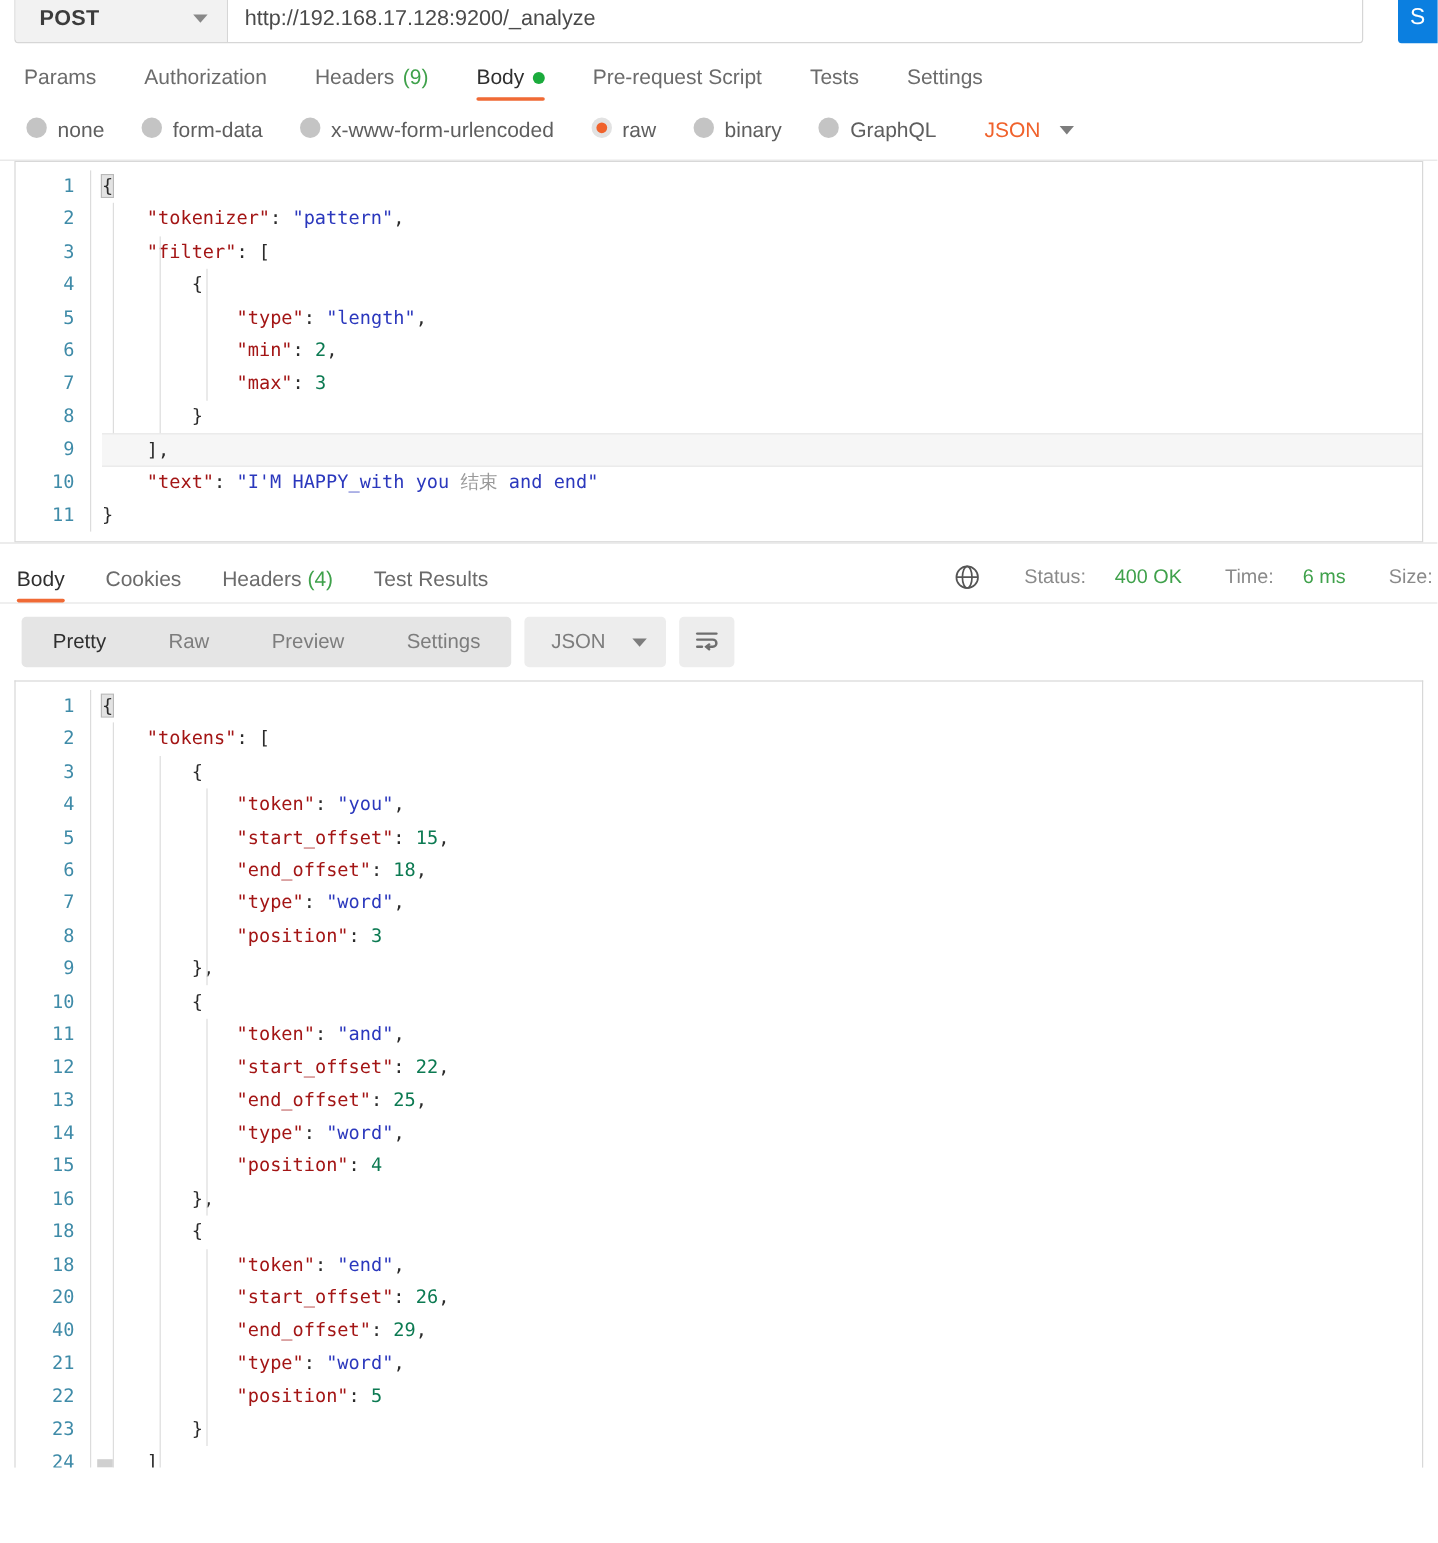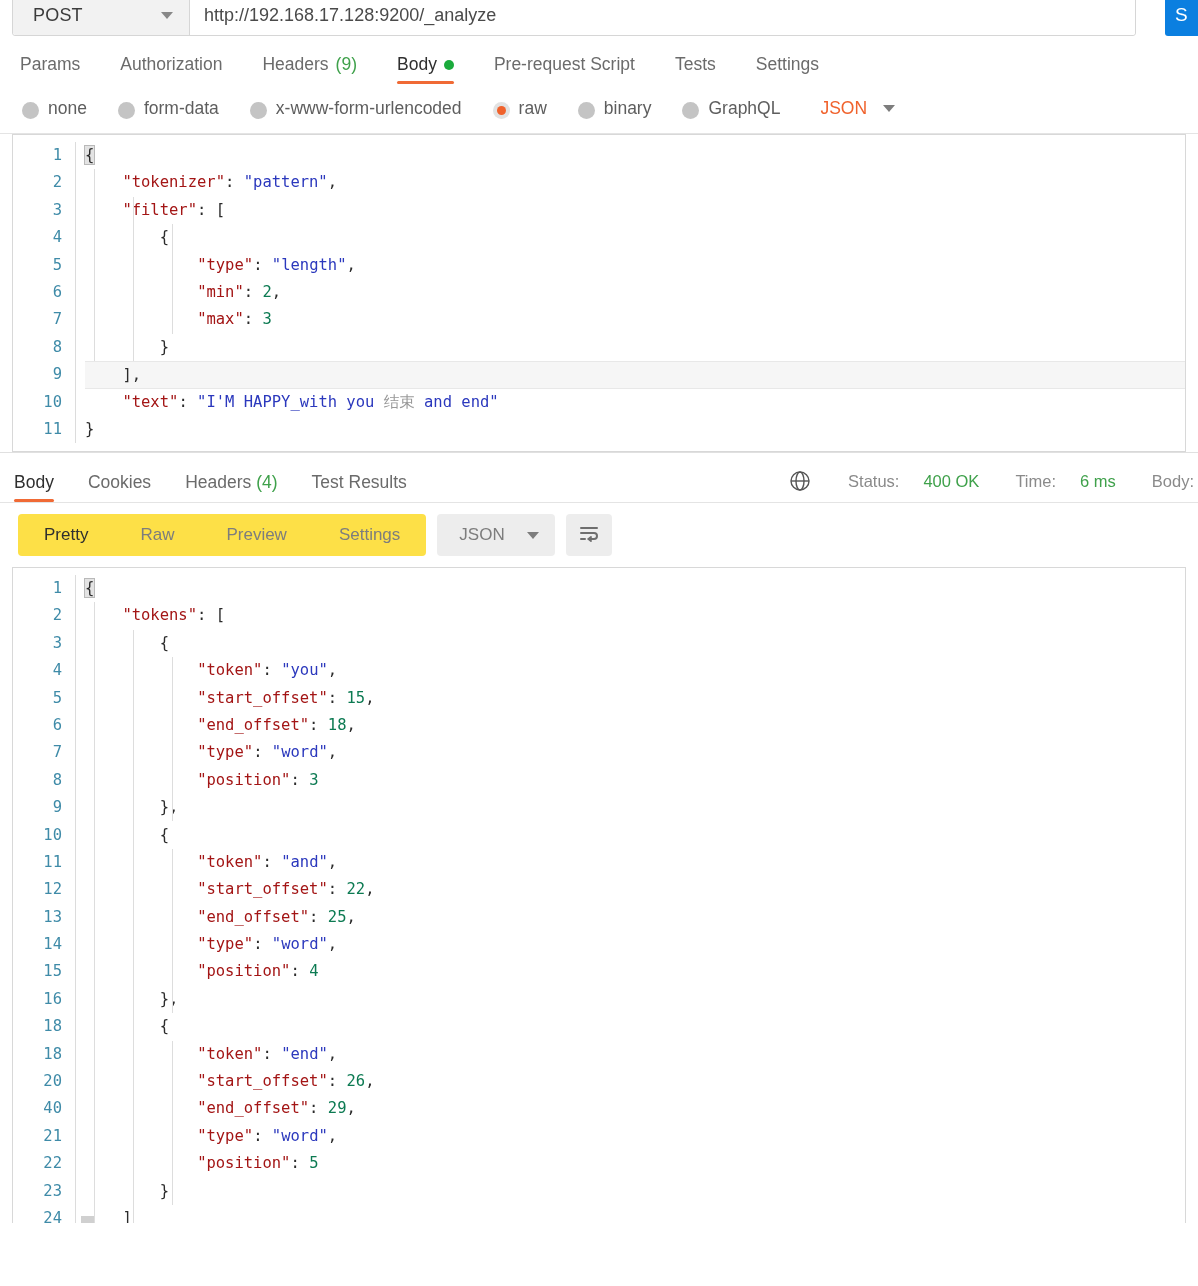--- a/index.html
+++ b/index.html
@@ -43,20 +43,21 @@
     border-right: 1px solid #d6d6d6;
     padding: 0 16px 0 20px;
     box-sizing: border-box;
     cursor: pointer;
     border-radius: 3px 0 0 3px;
   }
   .method-label {
     font-size: 18px;
     color: #3c3c3c;
     letter-spacing: .2px;
+    font-weight: bold;
   }
   .caret {
     width: 0; height: 0;
     border-left: 6px solid transparent;
     border-right: 6px solid transparent;
     border-top: 7px solid #888888;
   }
   .url-input {
     flex: 1;
     display: flex;
@@ -129,21 +130,21 @@
   .body-type-row {
     display: flex;
     align-items: center;
     height: 50px;
     padding-left: 22px;
     box-sizing: border-box;
     border-bottom: 1px solid #e4e4e4;
   }
   .radio-opt {
     display: flex;
-    align-items: flex-end;
+    align-items: flex-start;
     gap: 9px;
     margin-right: 31px;
     font-size: 17.5px;
     color: #5e5e5e;
     cursor: pointer;
     white-space: nowrap;
   }
   .radio {
     width: 17px; height: 17px;
     border-radius: 50%;
@@ -287,21 +288,21 @@
 
   .view-toolbar {
     display: flex;
     align-items: center;
     gap: 11px;
     padding: 11px 0 11px 18px;
     box-sizing: border-box;
   }
   .seg-group {
     display: flex;
-    background: #fde047;
+    background: #e5e5e5;
     border-radius: 4px;
     overflow: hidden;
     height: 42px;
     align-items: center;
   }
   .seg {
     padding: 0 26px;
     font-size: 17px;
     color: #7d7d7d;
     line-height: 42px;
@@ -476,21 +477,21 @@
       <svg class="globe" width="24" height="24" viewBox="0 0 24 24" fill="none" stroke="#555" stroke-width="1.4">
         <circle cx="12" cy="12" r="9"></circle>
         <ellipse cx="12" cy="12" rx="4" ry="9"></ellipse>
         <line x1="3" y1="12" x2="21" y2="12"></line>
       </svg>
     </span>
     <span>Status:</span>
     <span class="meta-val" style="margin-left:-12px">400 OK</span>
     <span>Time:</span>
     <span class="meta-val" style="margin-left:-12px">6 ms</span>
-    <span>Body:</span>
+    <span>Size:</span>
   </div>
 </div>
 
 <div class="view-toolbar">
   <div class="seg-group">
     <div class="seg active">Pretty</div>
     <div class="seg">Raw</div>
     <div class="seg">Preview</div>
     <div class="seg">Settings</div>
   </div>

